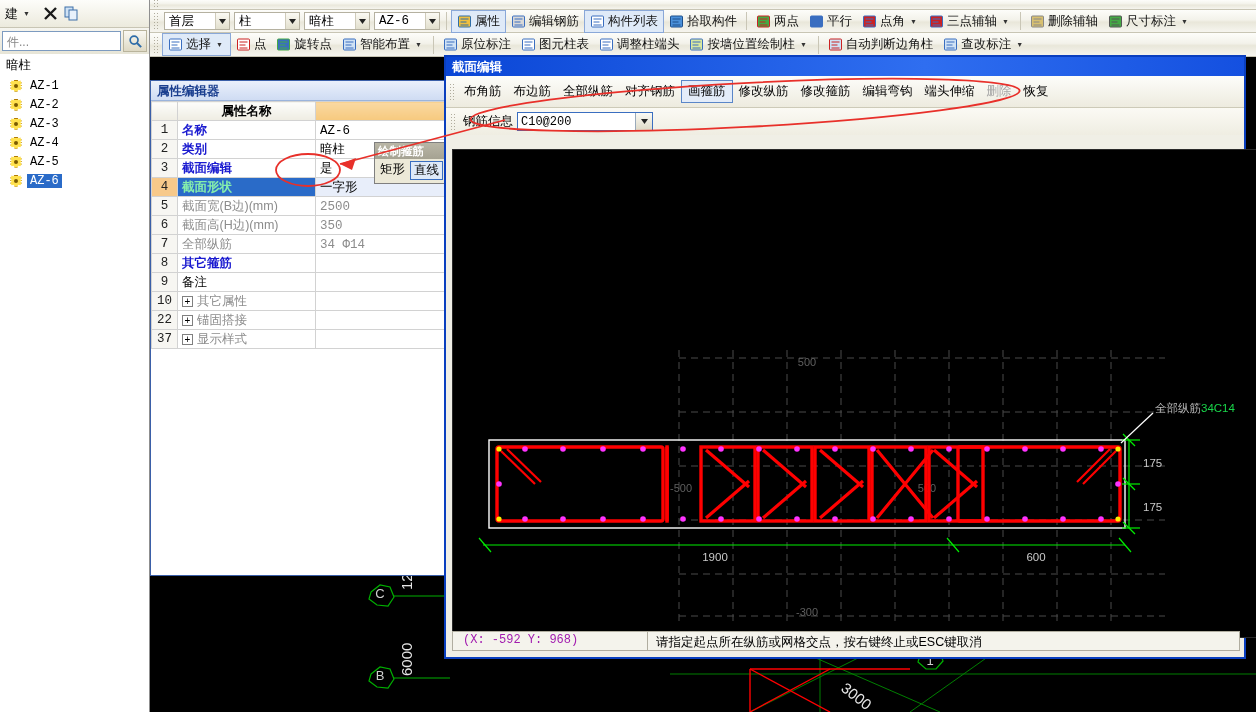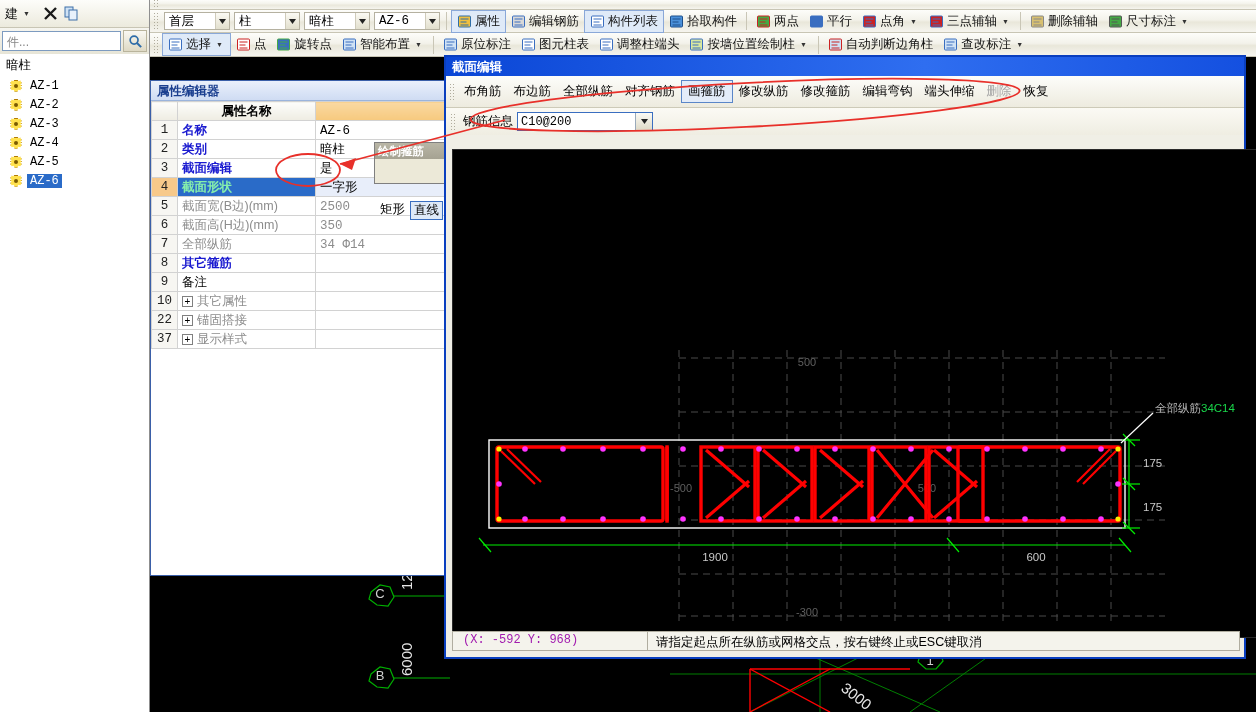--- a/index.html
+++ b/index.html
@@ -94,21 +94,21 @@
   .rowsel .c-val { background:#e8eefa; }
   .plus { display:inline-block; width:11px; height:11px; line-height:9px; text-align:center;
           border:1px solid #808080; background:#fff; font-size:10px; margin-right:4px;
           vertical-align:middle; color:#000; }
 
   
   #drawPop { position:absolute; left:374px; top:142px; width:72px; height:42px;
              background:#ece9d8; border:1px solid #7f7f7f; }
   #drawPop .pt { height:16px; background:linear-gradient(to bottom,#b9b6a6,#a5a292);
                  color:#fff; font-weight:bold; font-size:11.5px; padding:1px 0 0 3px; }
-  #drawPop .pb { display:flex; gap:2px; padding:2px 2px;margin-top:40px; }
+  #drawPop .pb { display:flex; gap:2px; padding:2px 2px; }
   #drawPop .pb span { font-size:12.5px; padding:0 3px; color:#000; }
   #drawPop .pb span.on { border:1px solid #3a6ec0; background:#dfeaf8; }
 
   
   #secDlg { position:absolute; left:444px; top:55px; width:802px; height:604px;
             border:2px solid #0a3fbf; background:#f0efe6; }
   #secTitle { height:19px; background:linear-gradient(to right,#0a46d6,#2f6ef0 60%,#1450e0);
               color:#fff; font-weight:bold; font-size:12.5px; padding:2px 0 0 6px; }
   #secTools { background:linear-gradient(to bottom,#fdfdfa,#edebdf);
               border-bottom:1px solid #cdcab8; height:32px; display:flex; align-items:center; }

